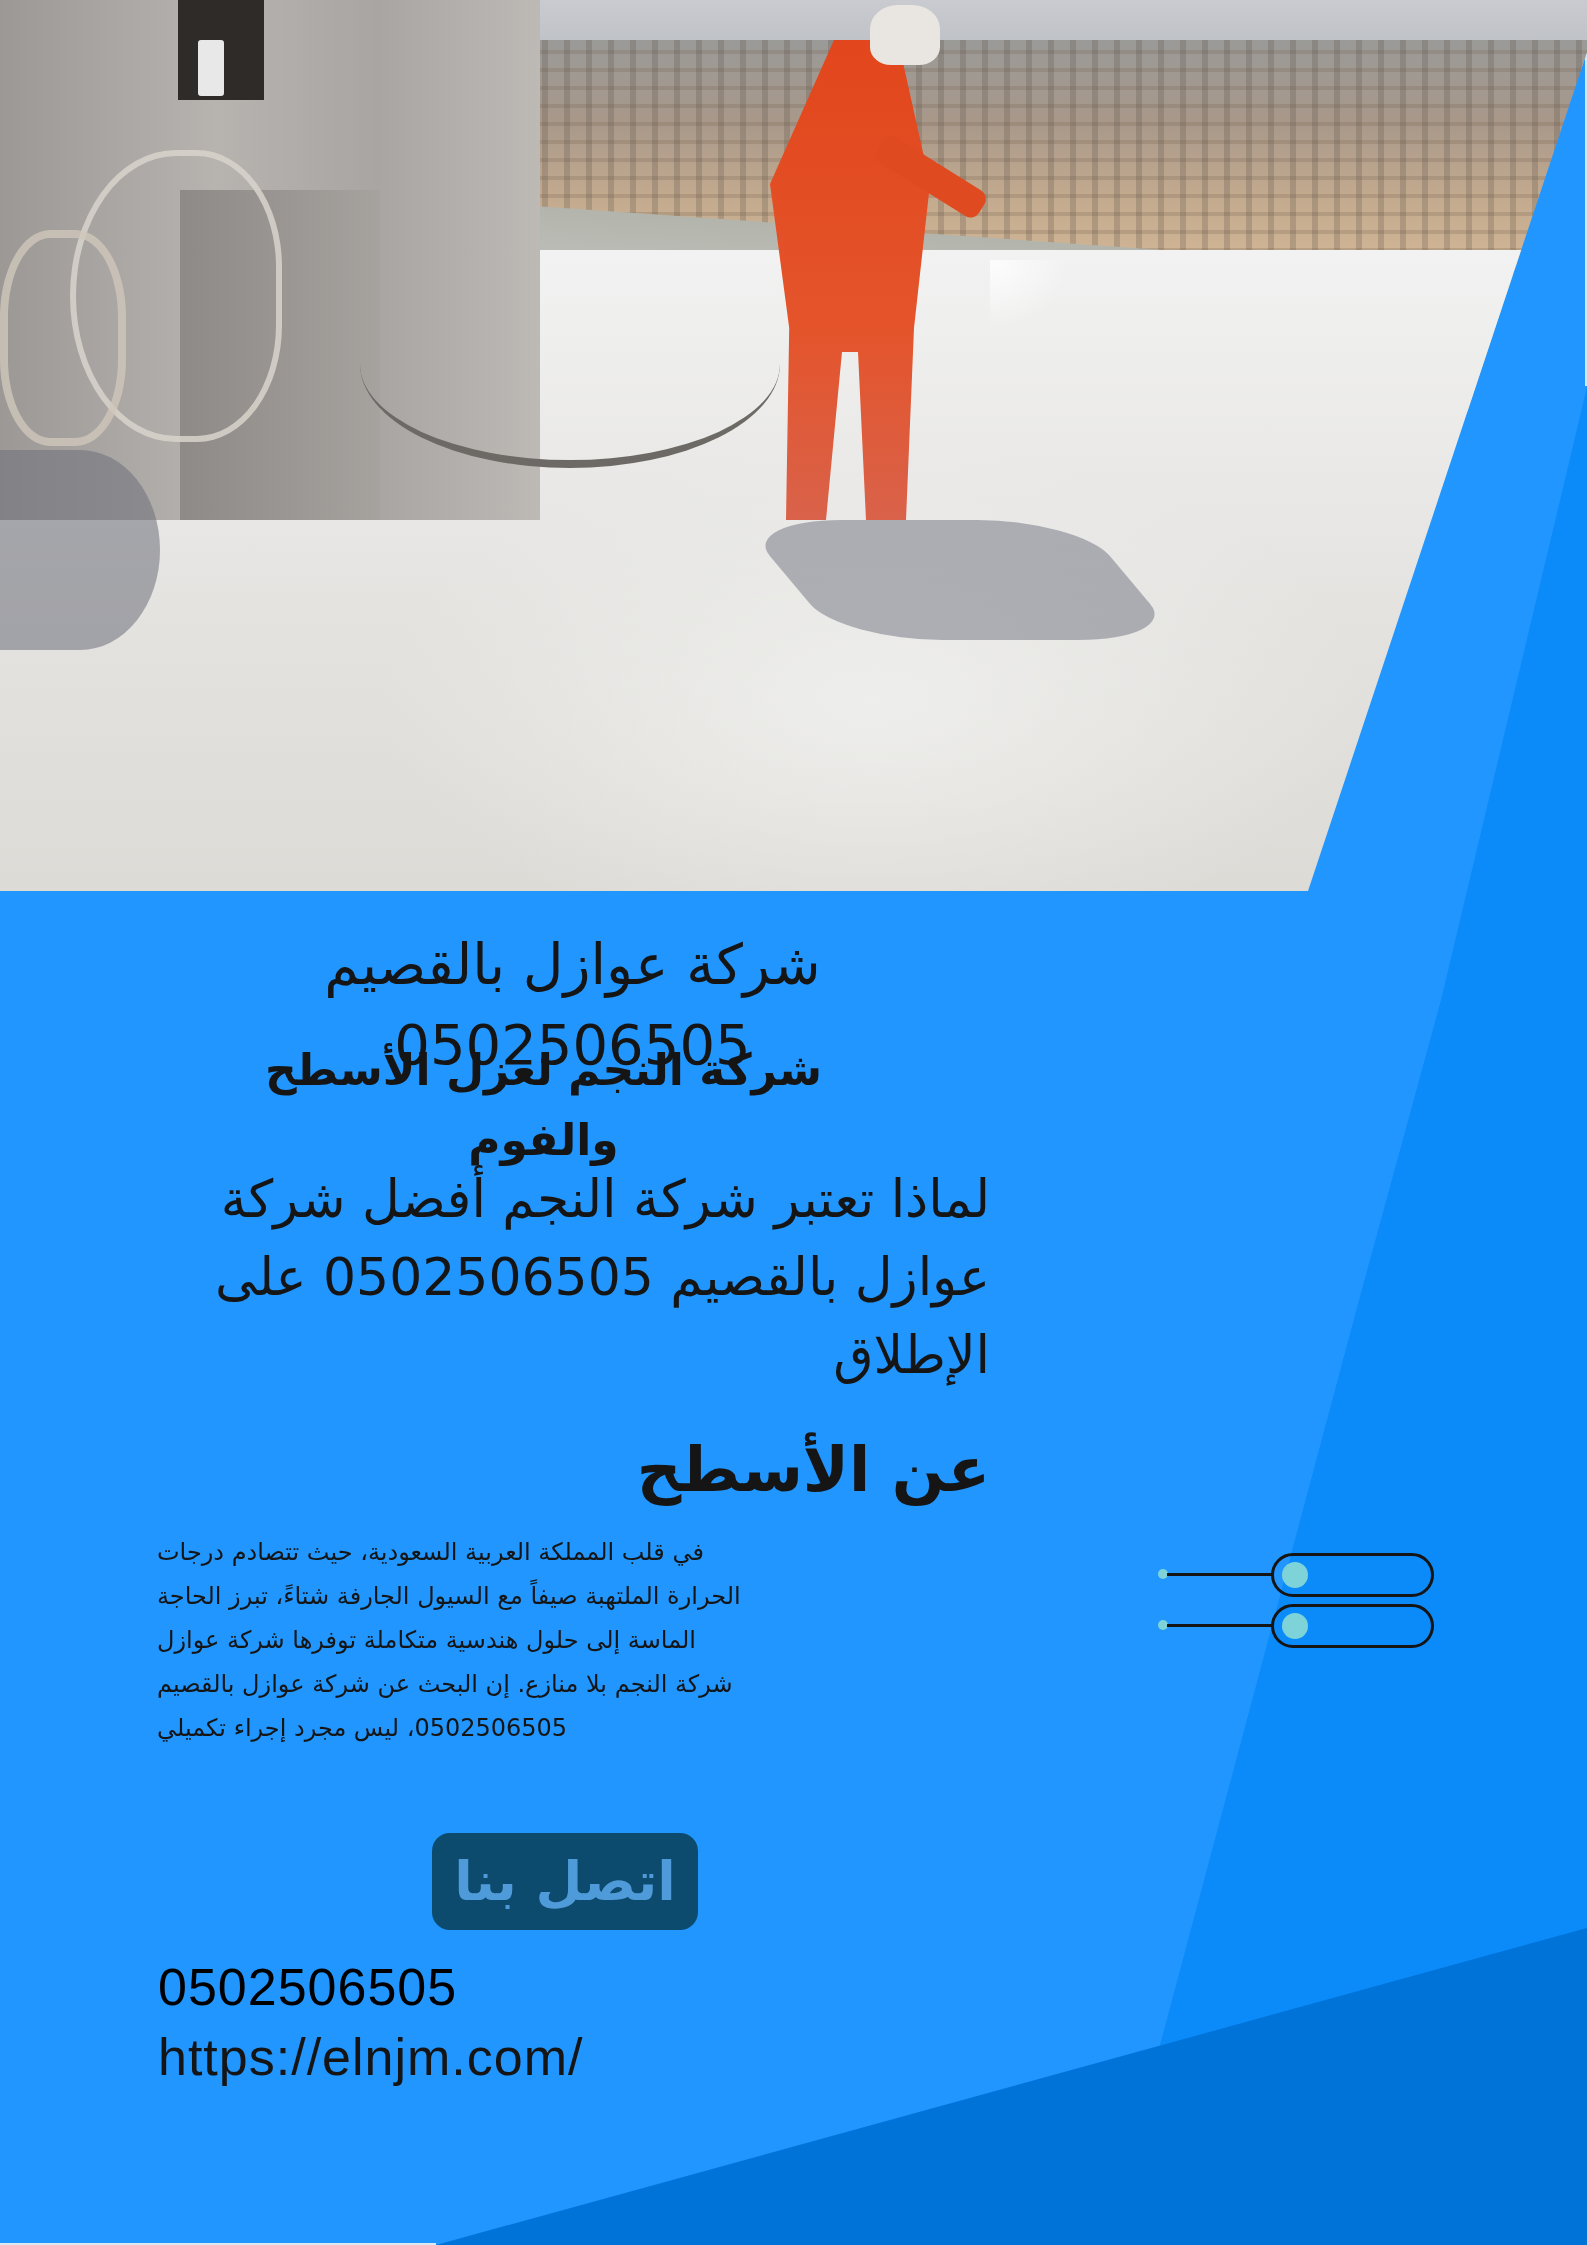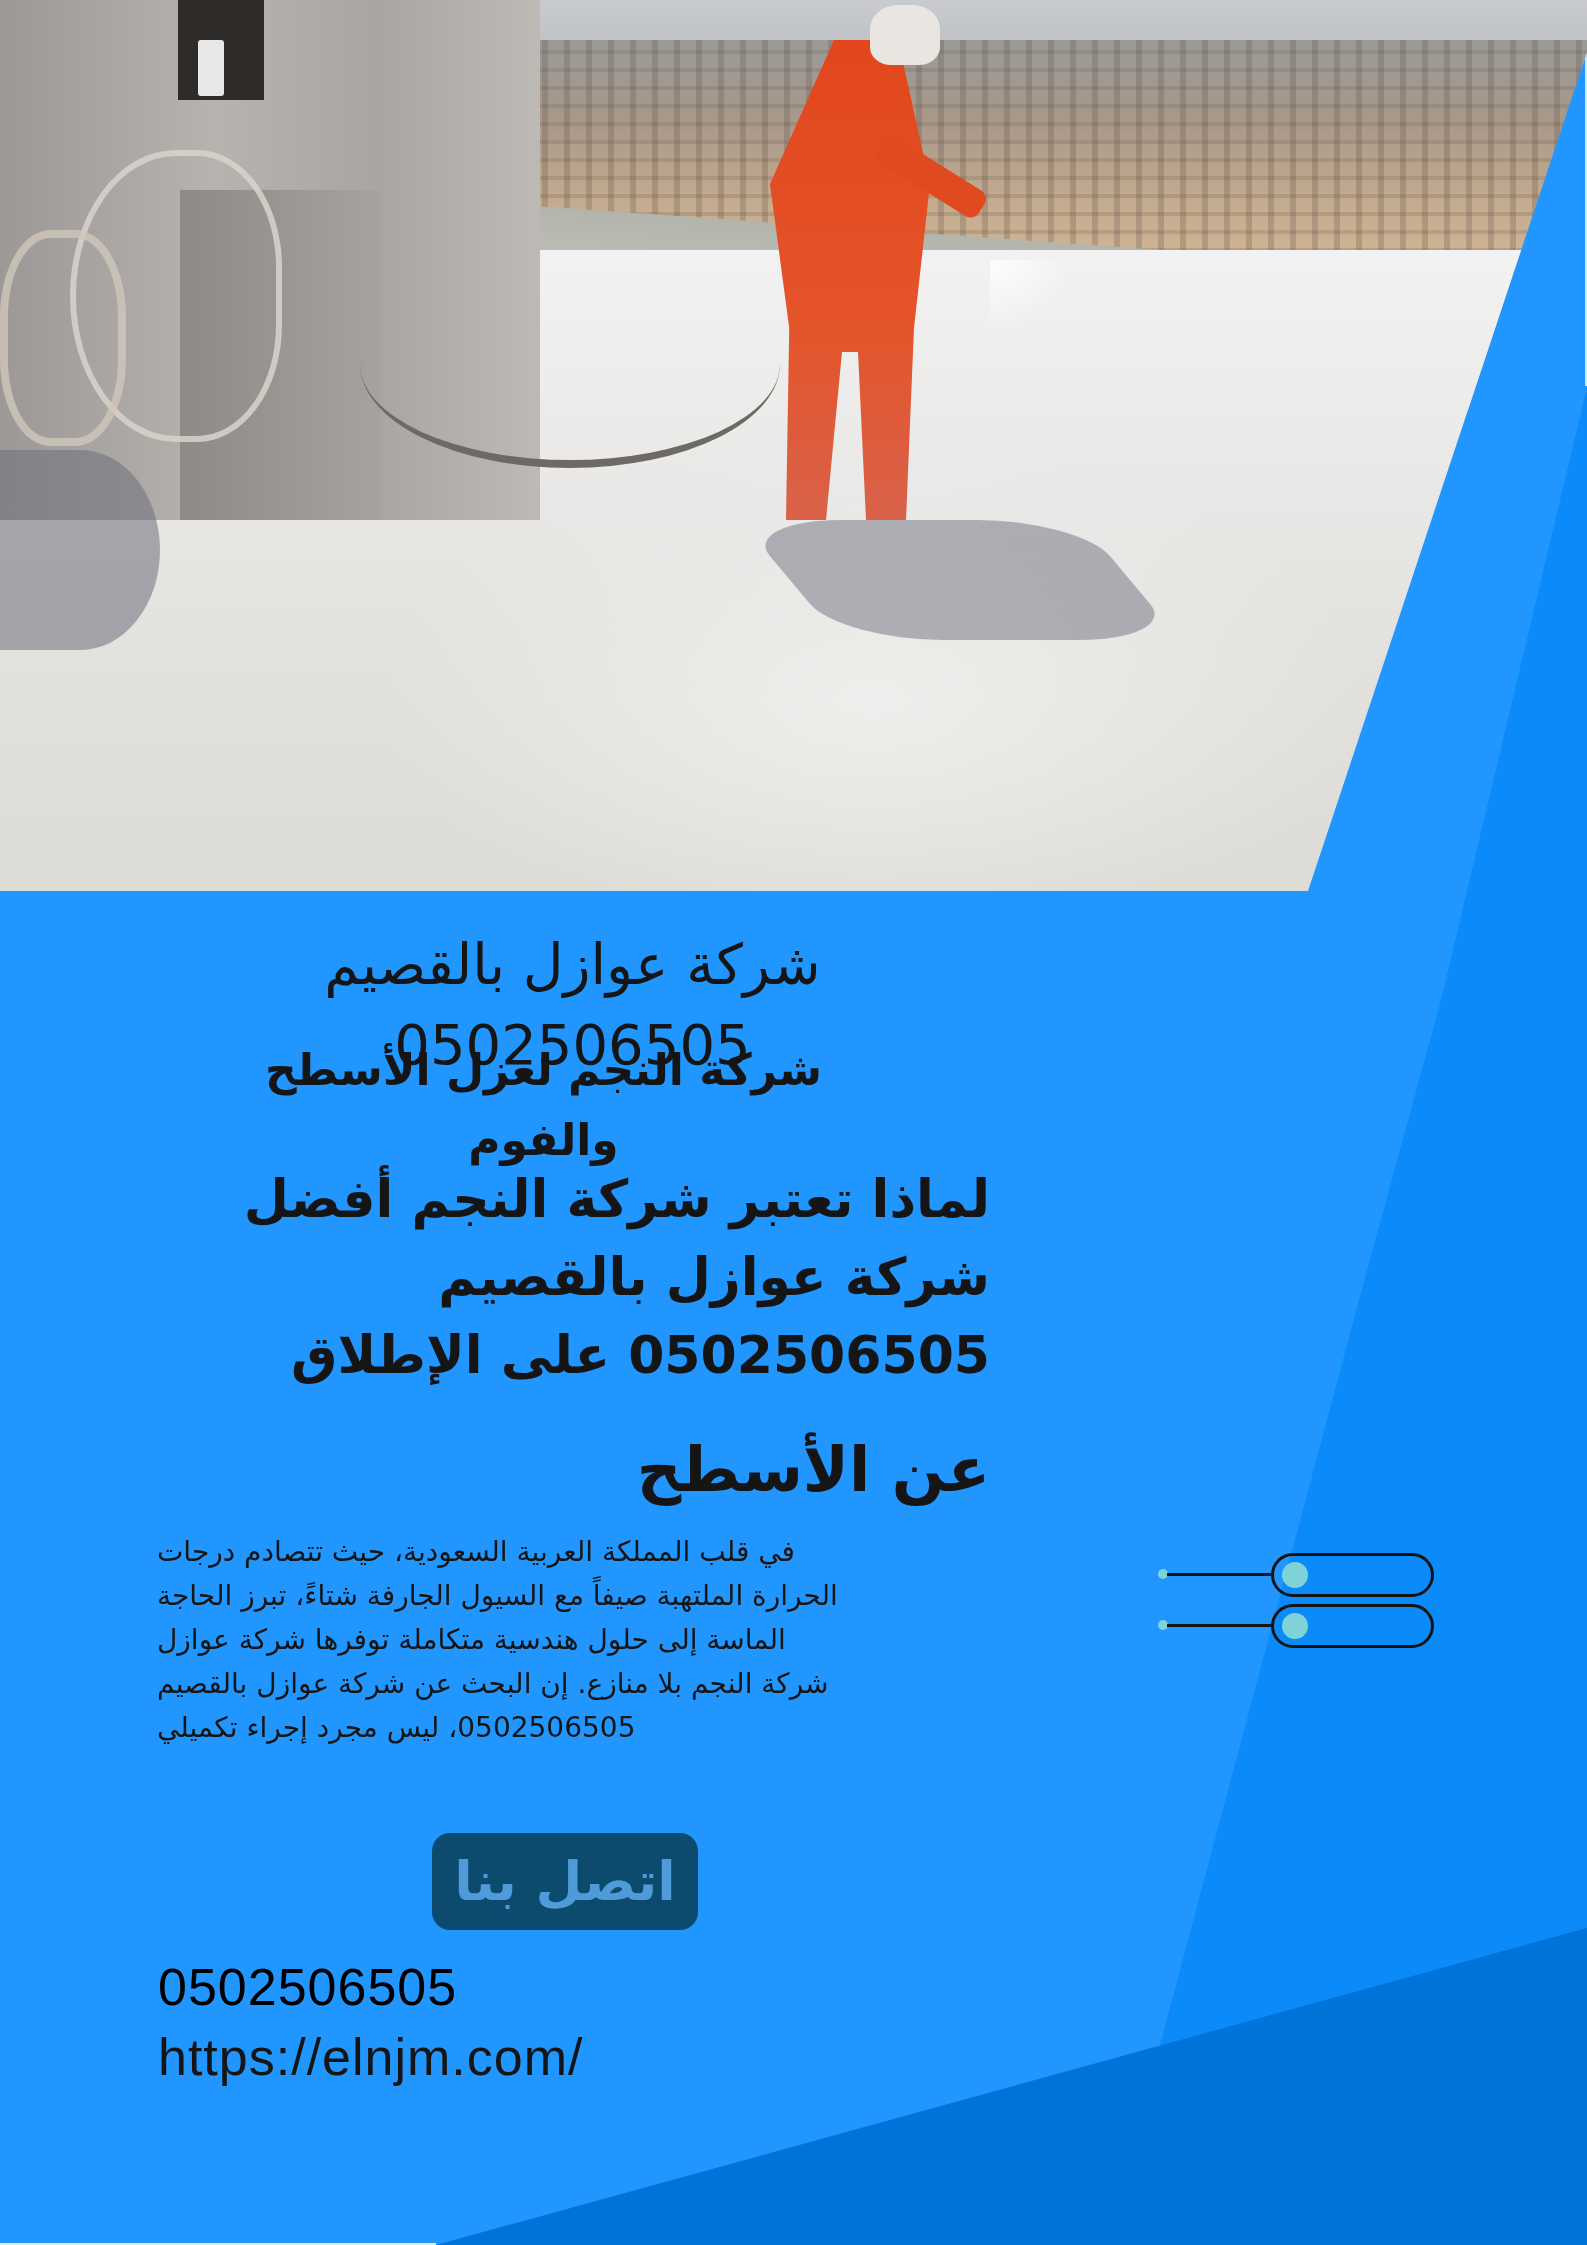--- a/index.html
+++ b/index.html
@@ -134,30 +134,30 @@
       font-weight: normal;
     }
     .subtitle {
       left: 210px; top: 1035px; width: 667px;
       font-size: 44px; line-height: 70px; text-align: center;
       font-weight: bold;
     }
     .why-heading {
       left: 160px; top: 1160px; width: 830px;
       font-size: 52px; line-height: 78px; text-align: right;
-      font-weight: bold;
+      font-weight: normal;
     }
     .services-heading {
       left: 560px; top: 1425px; width: 430px;
       font-size: 62px; line-height: 90px; text-align: right;
       font-weight: bold;
     }
     .paragraph {
       left: 157px; top: 1530px; width: 780px;
-      font-size: 28px; line-height: 44px;
+      font-size: 24px; line-height: 44px;
     }
     .paragraph .pline {
       display: block;
       text-align: left;
       white-space: nowrap;
     }
 
     .contact-button {
       position: absolute;
       left: 432px; top: 1833px; width: 266px; height: 97px;

